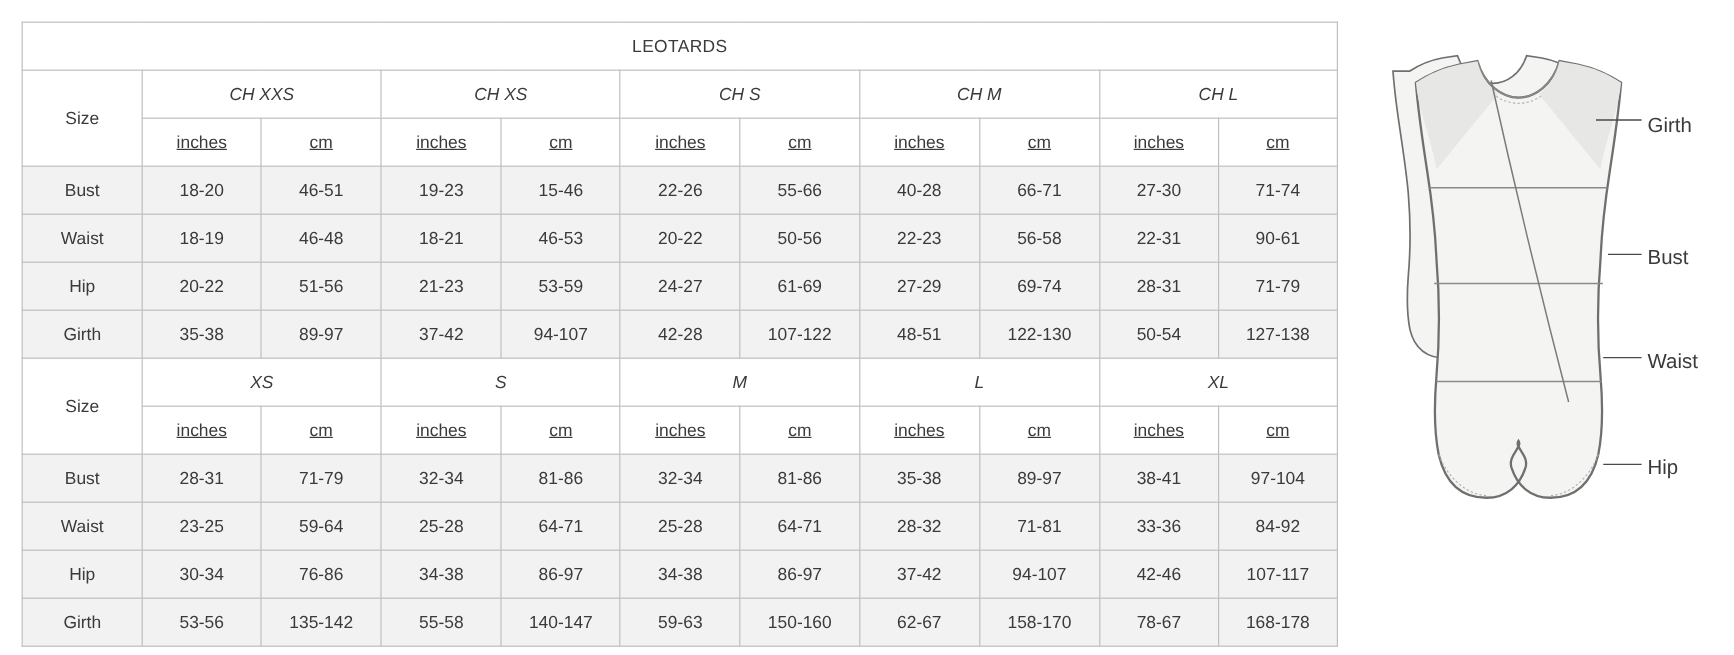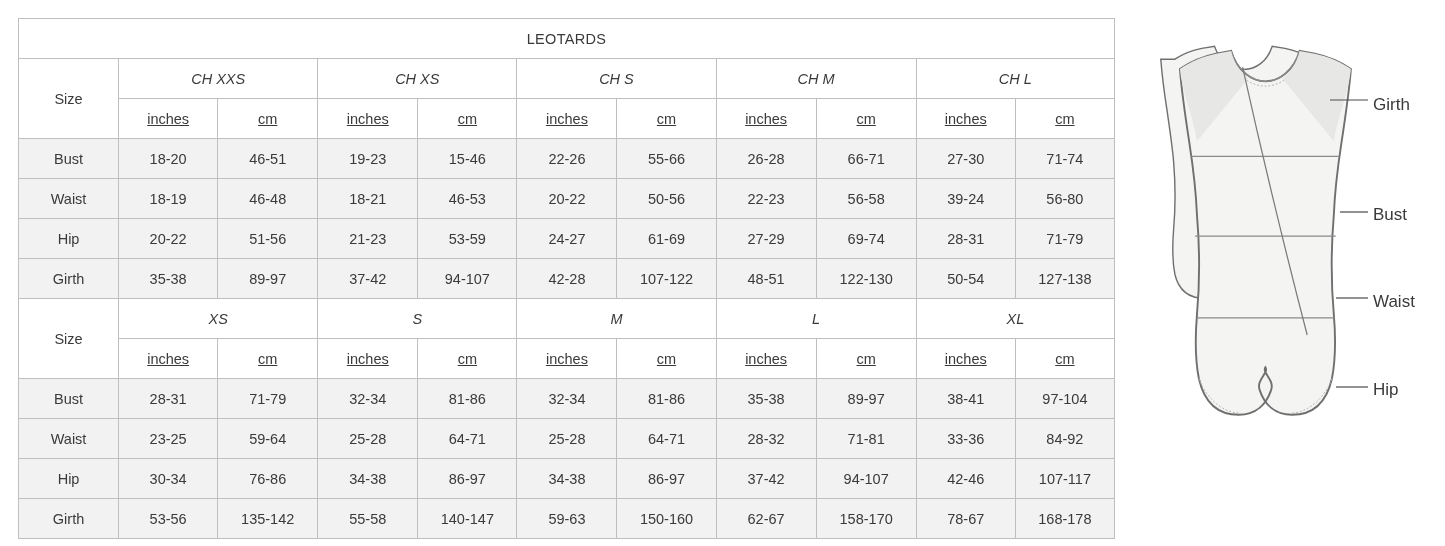--- a/index.html
+++ b/index.html
@@ -156,37 +156,37 @@
         </tr>
 
         <tr class="shaded">
           <td class="row-head">Bust</td>
           <td class="val">18-20</td>
           <td class="val">46-51</td>
           <td class="val">19-23</td>
           <td class="val">15-46</td>
           <td class="val">22-26</td>
           <td class="val">55-66</td>
-          <td class="val">26-28</td>
+          <td class="val">40-28</td>
           <td class="val">66-71</td>
           <td class="val">27-30</td>
           <td class="val">71-74</td>
         </tr>
         <tr class="shaded">
           <td class="row-head">Waist</td>
           <td class="val">18-19</td>
           <td class="val">46-48</td>
           <td class="val">18-21</td>
           <td class="val">46-53</td>
           <td class="val">20-22</td>
           <td class="val">50-56</td>
           <td class="val">22-23</td>
           <td class="val">56-58</td>
-          <td class="val">39-24</td>
-          <td class="val">56-80</td>
+          <td class="val">22-31</td>
+          <td class="val">90-61</td>
         </tr>
         <tr class="shaded">
           <td class="row-head">Hip</td>
           <td class="val">20-22</td>
           <td class="val">51-56</td>
           <td class="val">21-23</td>
           <td class="val">53-59</td>
           <td class="val">24-27</td>
           <td class="val">61-69</td>
           <td class="val">27-29</td>

